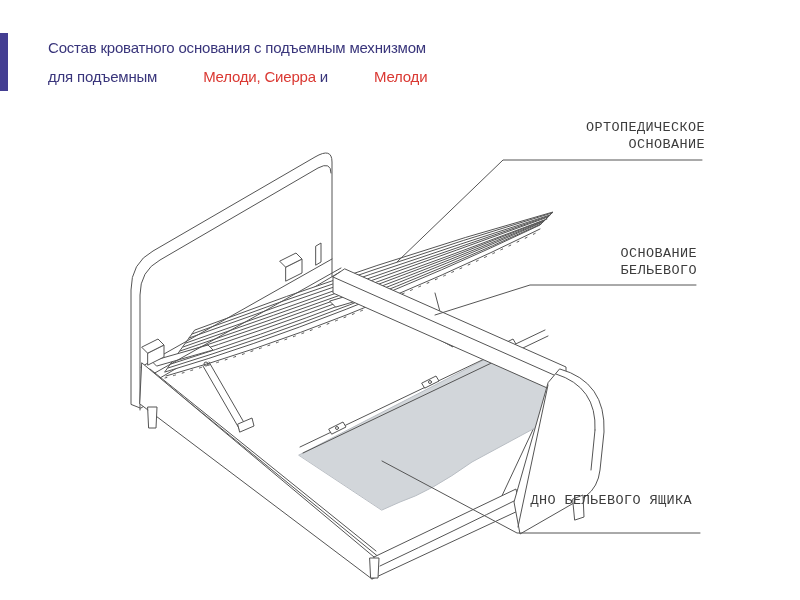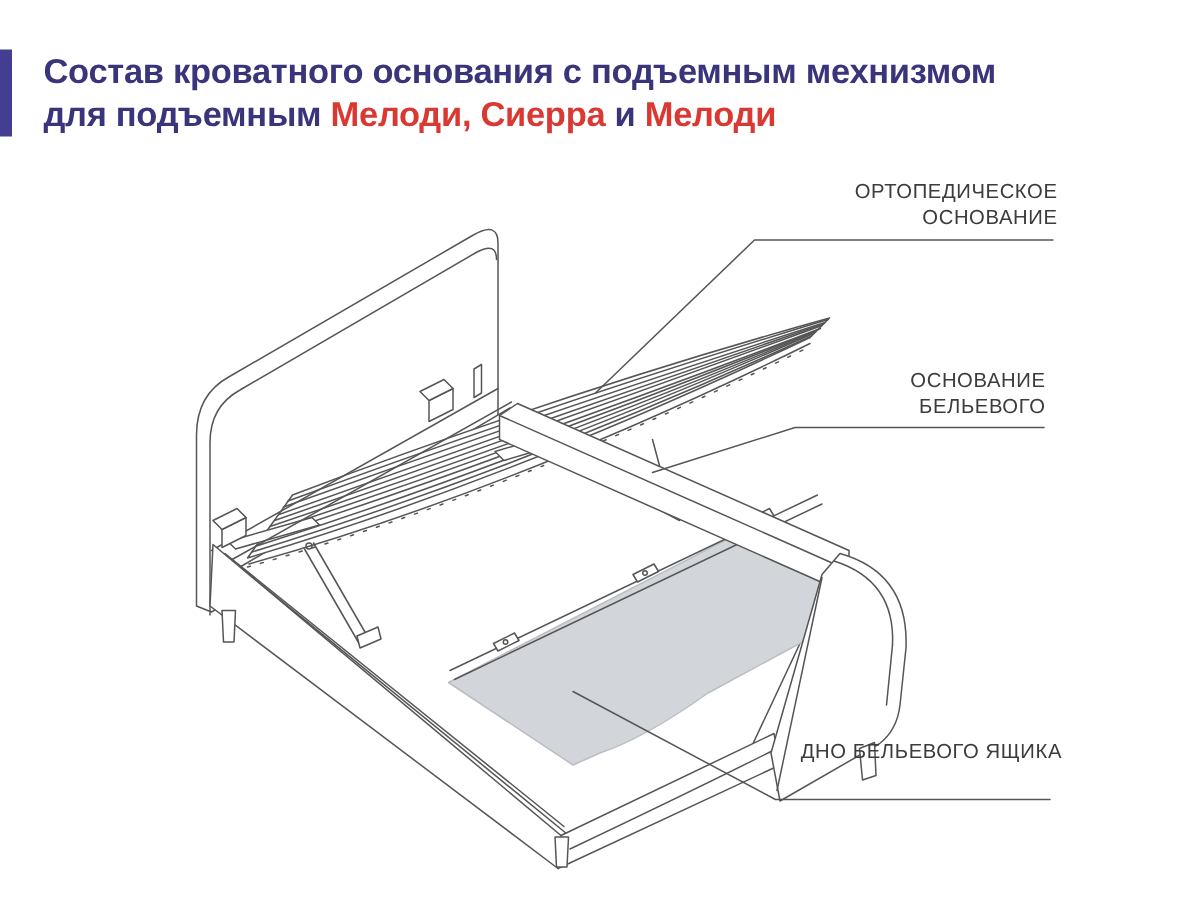--- a/index.html
+++ b/index.html
@@ -1,28 +1,28 @@
 <!DOCTYPE html>
 <html style="--accent-bar: #443e92; --title-text: #39357b; --title-highlight: #da3832; --callout-text: #3c3c3c; --line-art: #555555; --panel-fill: #d2d6da;"><head>
 <meta charset="utf-8">
 <style>
   html,body{margin:0;padding:0;background:#fff;}
   #page{position:relative;width:800px;height:600px;background:#fff;overflow:hidden;
         font-family:"Liberation Sans",sans-serif;}
   .accent-bar{position:absolute;left:0;top:33px;width:8px;height:58px;
               background:var(--accent-bar,#443e92);}
-  .title{position:absolute;left:29px;top:33px;font-size:23px;line-height:29px;
-         color:var(--title-text,#39357b);letter-spacing:-0.2px;font-weight:bold;
+  .title{position:absolute;left:48px;top:33px;font-size:15px;line-height:29px;
+         color:var(--title-text,#39357b);letter-spacing:-0.2px;font-weight:normal;
          font-stretch:condensed;}
-  .title .accent-red{color:var(--title-highlight,#da3832);}
+  .title .accent-red{color:var(--title-highlight,#da3832);margin-left:42px;}
   .callout{position:absolute;text-align:right;font-size:13.5px;line-height:17px;
-           color:var(--callout-text,#3c3c3c);letter-spacing:0.4px;}
+           color:var(--callout-text,#3c3c3c);letter-spacing:0.4px;font-family:Liberation Mono, monospace;}
   #callout-orthopedic{right:95px;top:119px;}
   #callout-mechanism{right:103px;top:245px;}
-  #callout-drawer{right:92px;top:492px;}
+  #callout-drawer{right:108px;top:492px;}
   #diagram{position:absolute;left:0;top:0;}
   #diagram path,#diagram line,#diagram circle,#diagram polyline{
     stroke:var(--line-art,#555);stroke-width:1;fill:none;
     stroke-linejoin:round;stroke-linecap:round;}
   #diagram .w{fill:#ffffff;}
   #diagram .panel-fill{fill:var(--panel-fill,#d2d6da);stroke:#b9bec4;}
   #diagram .dark{fill:var(--line-art,#555);}
 </style>
 </head>
 <body>

